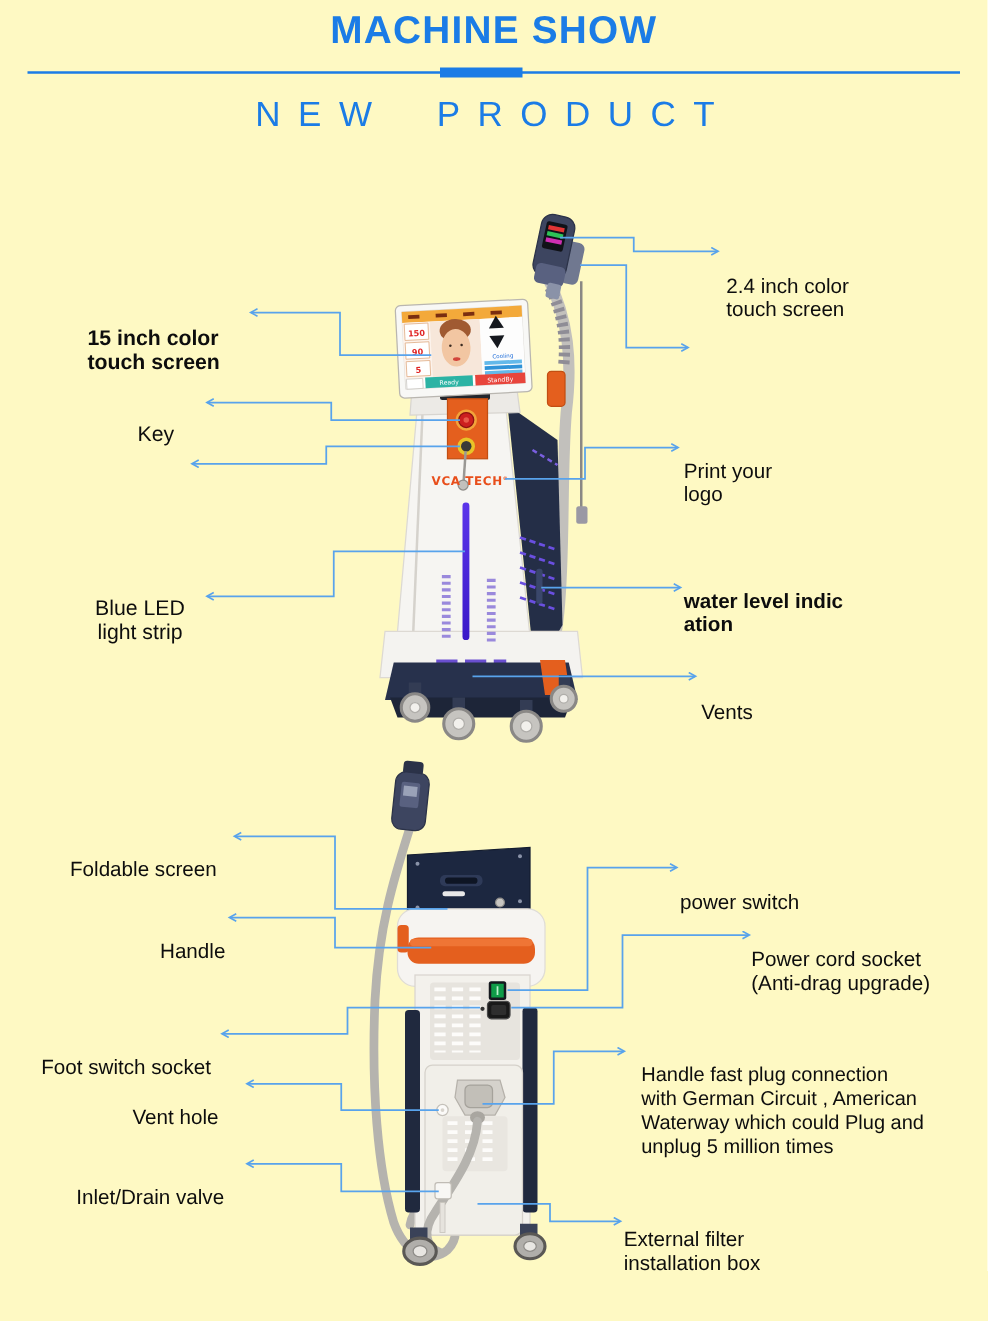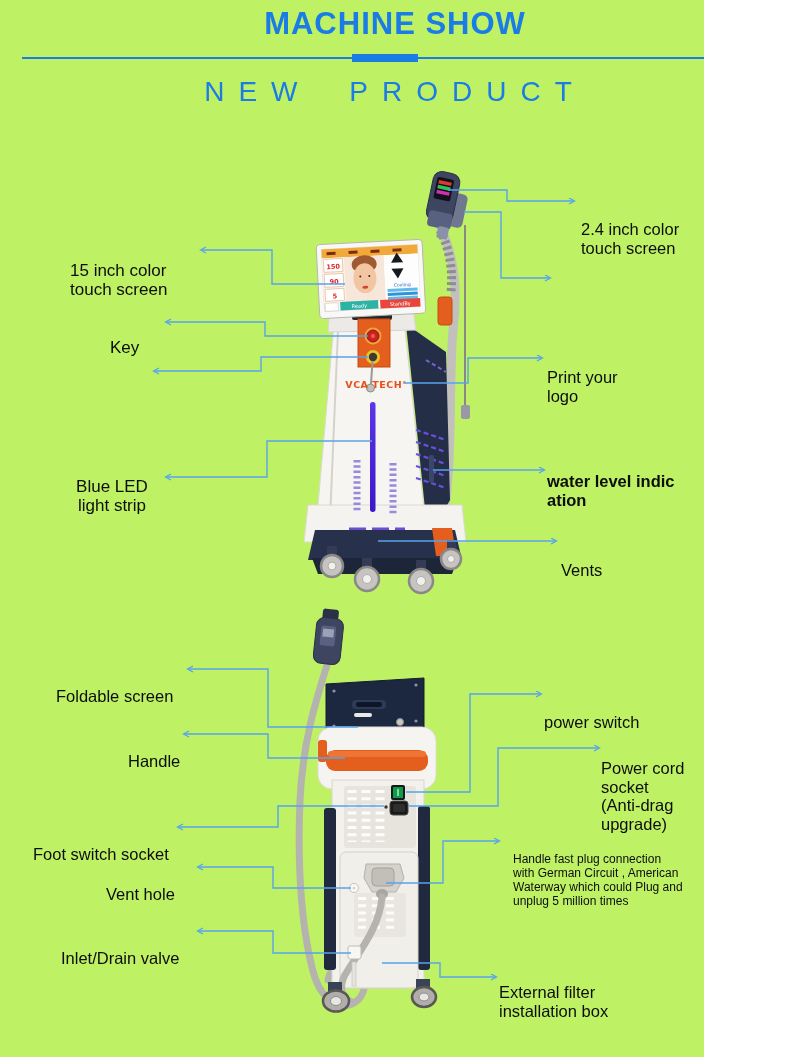--- a/index.html
+++ b/index.html
@@ -1,37 +1,37 @@
 <!DOCTYPE html>
 <html><head>
 <meta charset="utf-8">
 <style>
   html,body{margin:0;padding:0;background:#fff;}
   #canvas{
-    position:relative;width:704px;height:1057px;background:#bef264;
+    position:relative;width:790px;height:1057px;background:#fef9c3;
     font-family:"Liberation Sans",sans-serif;overflow:hidden;
   }
   .title{
     position:absolute;left:0;top:6px;width:790px;text-align:center;
     font-size:31px;font-weight:800;letter-spacing:1px;color:#1b7ce6;
   }
   .divider-thin{position:absolute;left:22px;top:57px;width:746px;height:2px;background:#1b7ce6;}
   .divider-thick{position:absolute;left:352px;top:54px;width:66px;height:8px;background:#1b7ce6;}
   .subtitle{
     position:absolute;left:0;top:76px;width:790px;text-align:center;
     font-size:28px;font-weight:500;letter-spacing:14px;word-spacing:16px;color:#1b7ce6;
     box-sizing:border-box;
   }
   .callout-label{
     position:absolute;font-size:16.5px;line-height:1.13;color:#0d0d0d;
     white-space:pre-line;
     margin-top:28px;
   }
   .ctr{text-align:center;}
-  .small-lh{font-size:12px;line-height:1.18;}
+  .small-lh{font-size:16px;line-height:1.18;}
   svg{position:absolute;left:0;top:0;}
 </style>
 </head>
 <body>
 
 <div id="canvas">
 
   <div class="title">MACHINE SHOW</div>
   <div class="divider-thin"></div>
   <div class="divider-thick"></div>
@@ -239,21 +239,21 @@
       <polyline points="384,806 278,806 278,827 178,827" marker-end="url(#arrow)"></polyline>
       <polyline points="351,888 273,888 273,867 198,867" marker-end="url(#arrow)"></polyline>
       <polyline points="351,953 273,953 273,931 198,931" marker-end="url(#arrow)"></polyline>
       <polyline points="406,792 470,792 470,694 541,694" marker-end="url(#arrow)"></polyline>
       <polyline points="409,806 498,806 498,748 599,748" marker-end="url(#arrow)"></polyline>
       <polyline points="386,883 443,883 443,841 499,841" marker-end="url(#arrow)"></polyline>
       <polyline points="382,963 440,963 440,977 496,977" marker-end="url(#arrow)"></polyline>
     </g>
   </svg>
 
-  <div class="callout-label" style="left:70px;top:233px;font-size:17px;">15 inch color
+  <div class="callout-label" style="left:70px;top:233px;font-size:17px;font-weight:bold;">15 inch color
 touch screen</div>
   <div class="callout-label" style="left:110px;top:310px;font-size:17px;">Key</div>
   <div class="callout-label ctr" style="left:62px;top:449px;width:100px;font-size:17px;">Blue LED
 light strip</div>
   <div class="callout-label" style="left:581px;top:192px;">2.4 inch color
 touch screen</div>
   <div class="callout-label" style="left:547px;top:340px;">Print your
 logo</div>
   <div class="callout-label" style="left:547px;top:444px;font-weight:bold;">water level indic
 ation</div>

